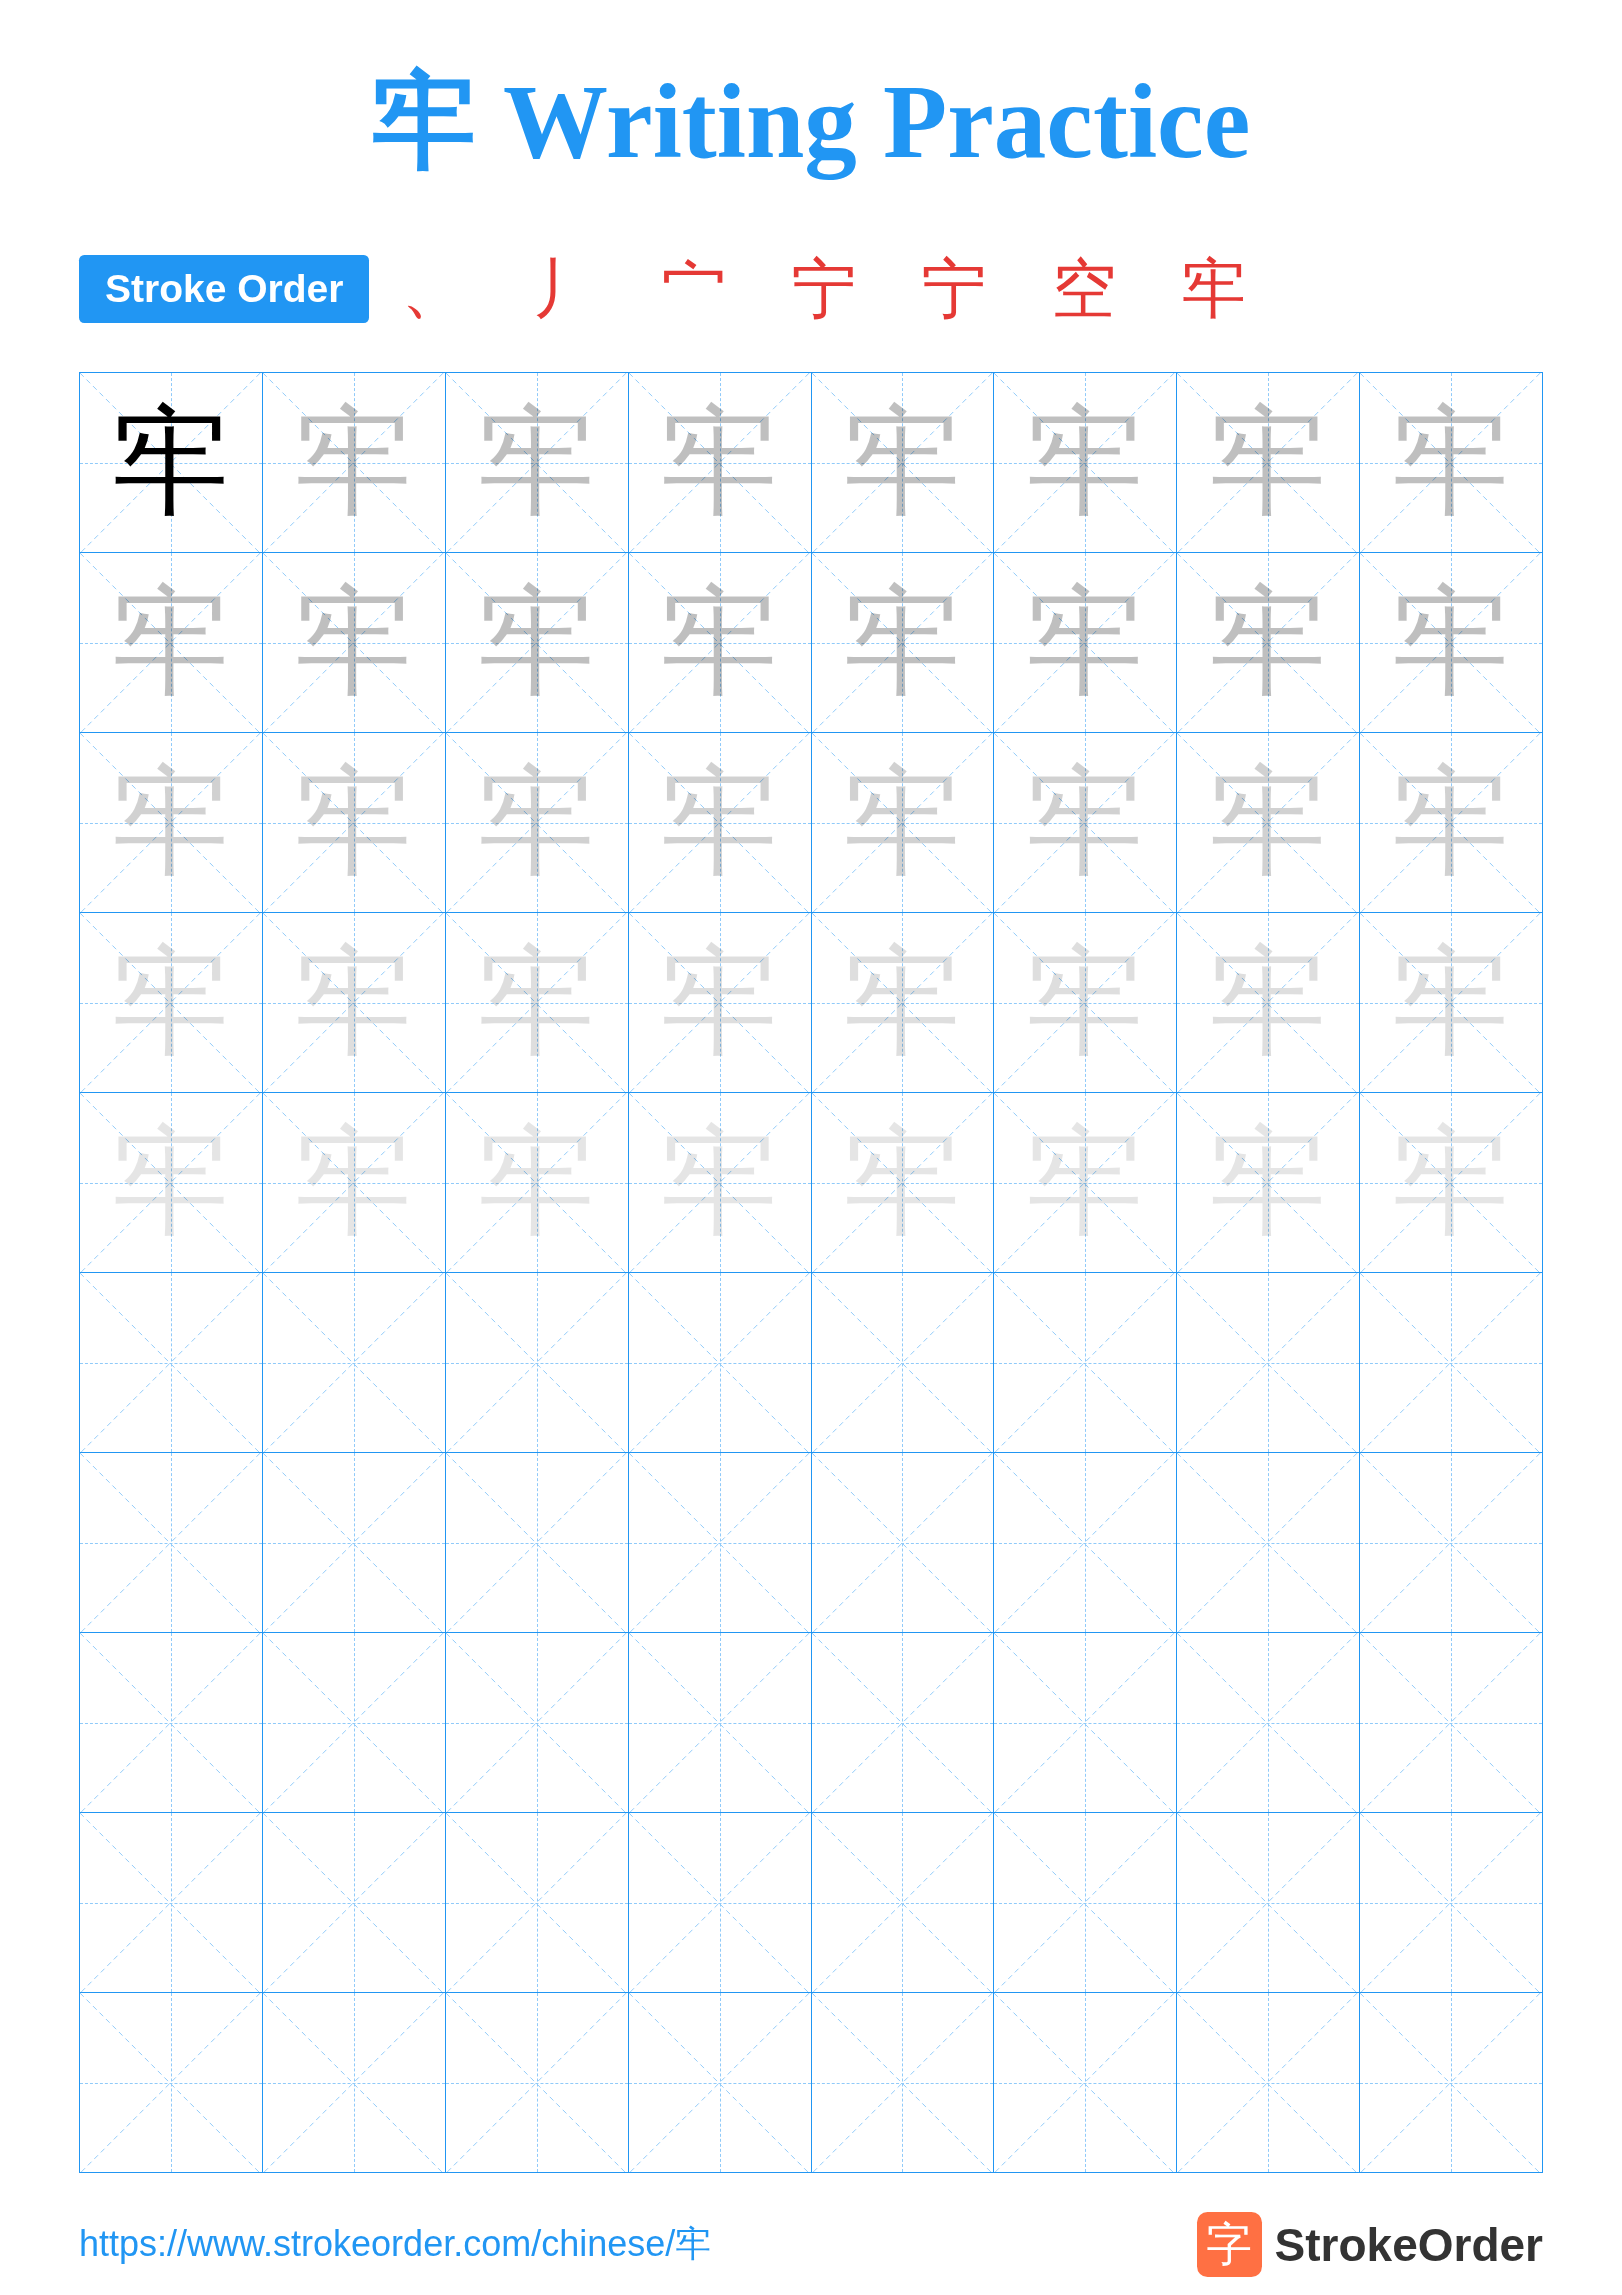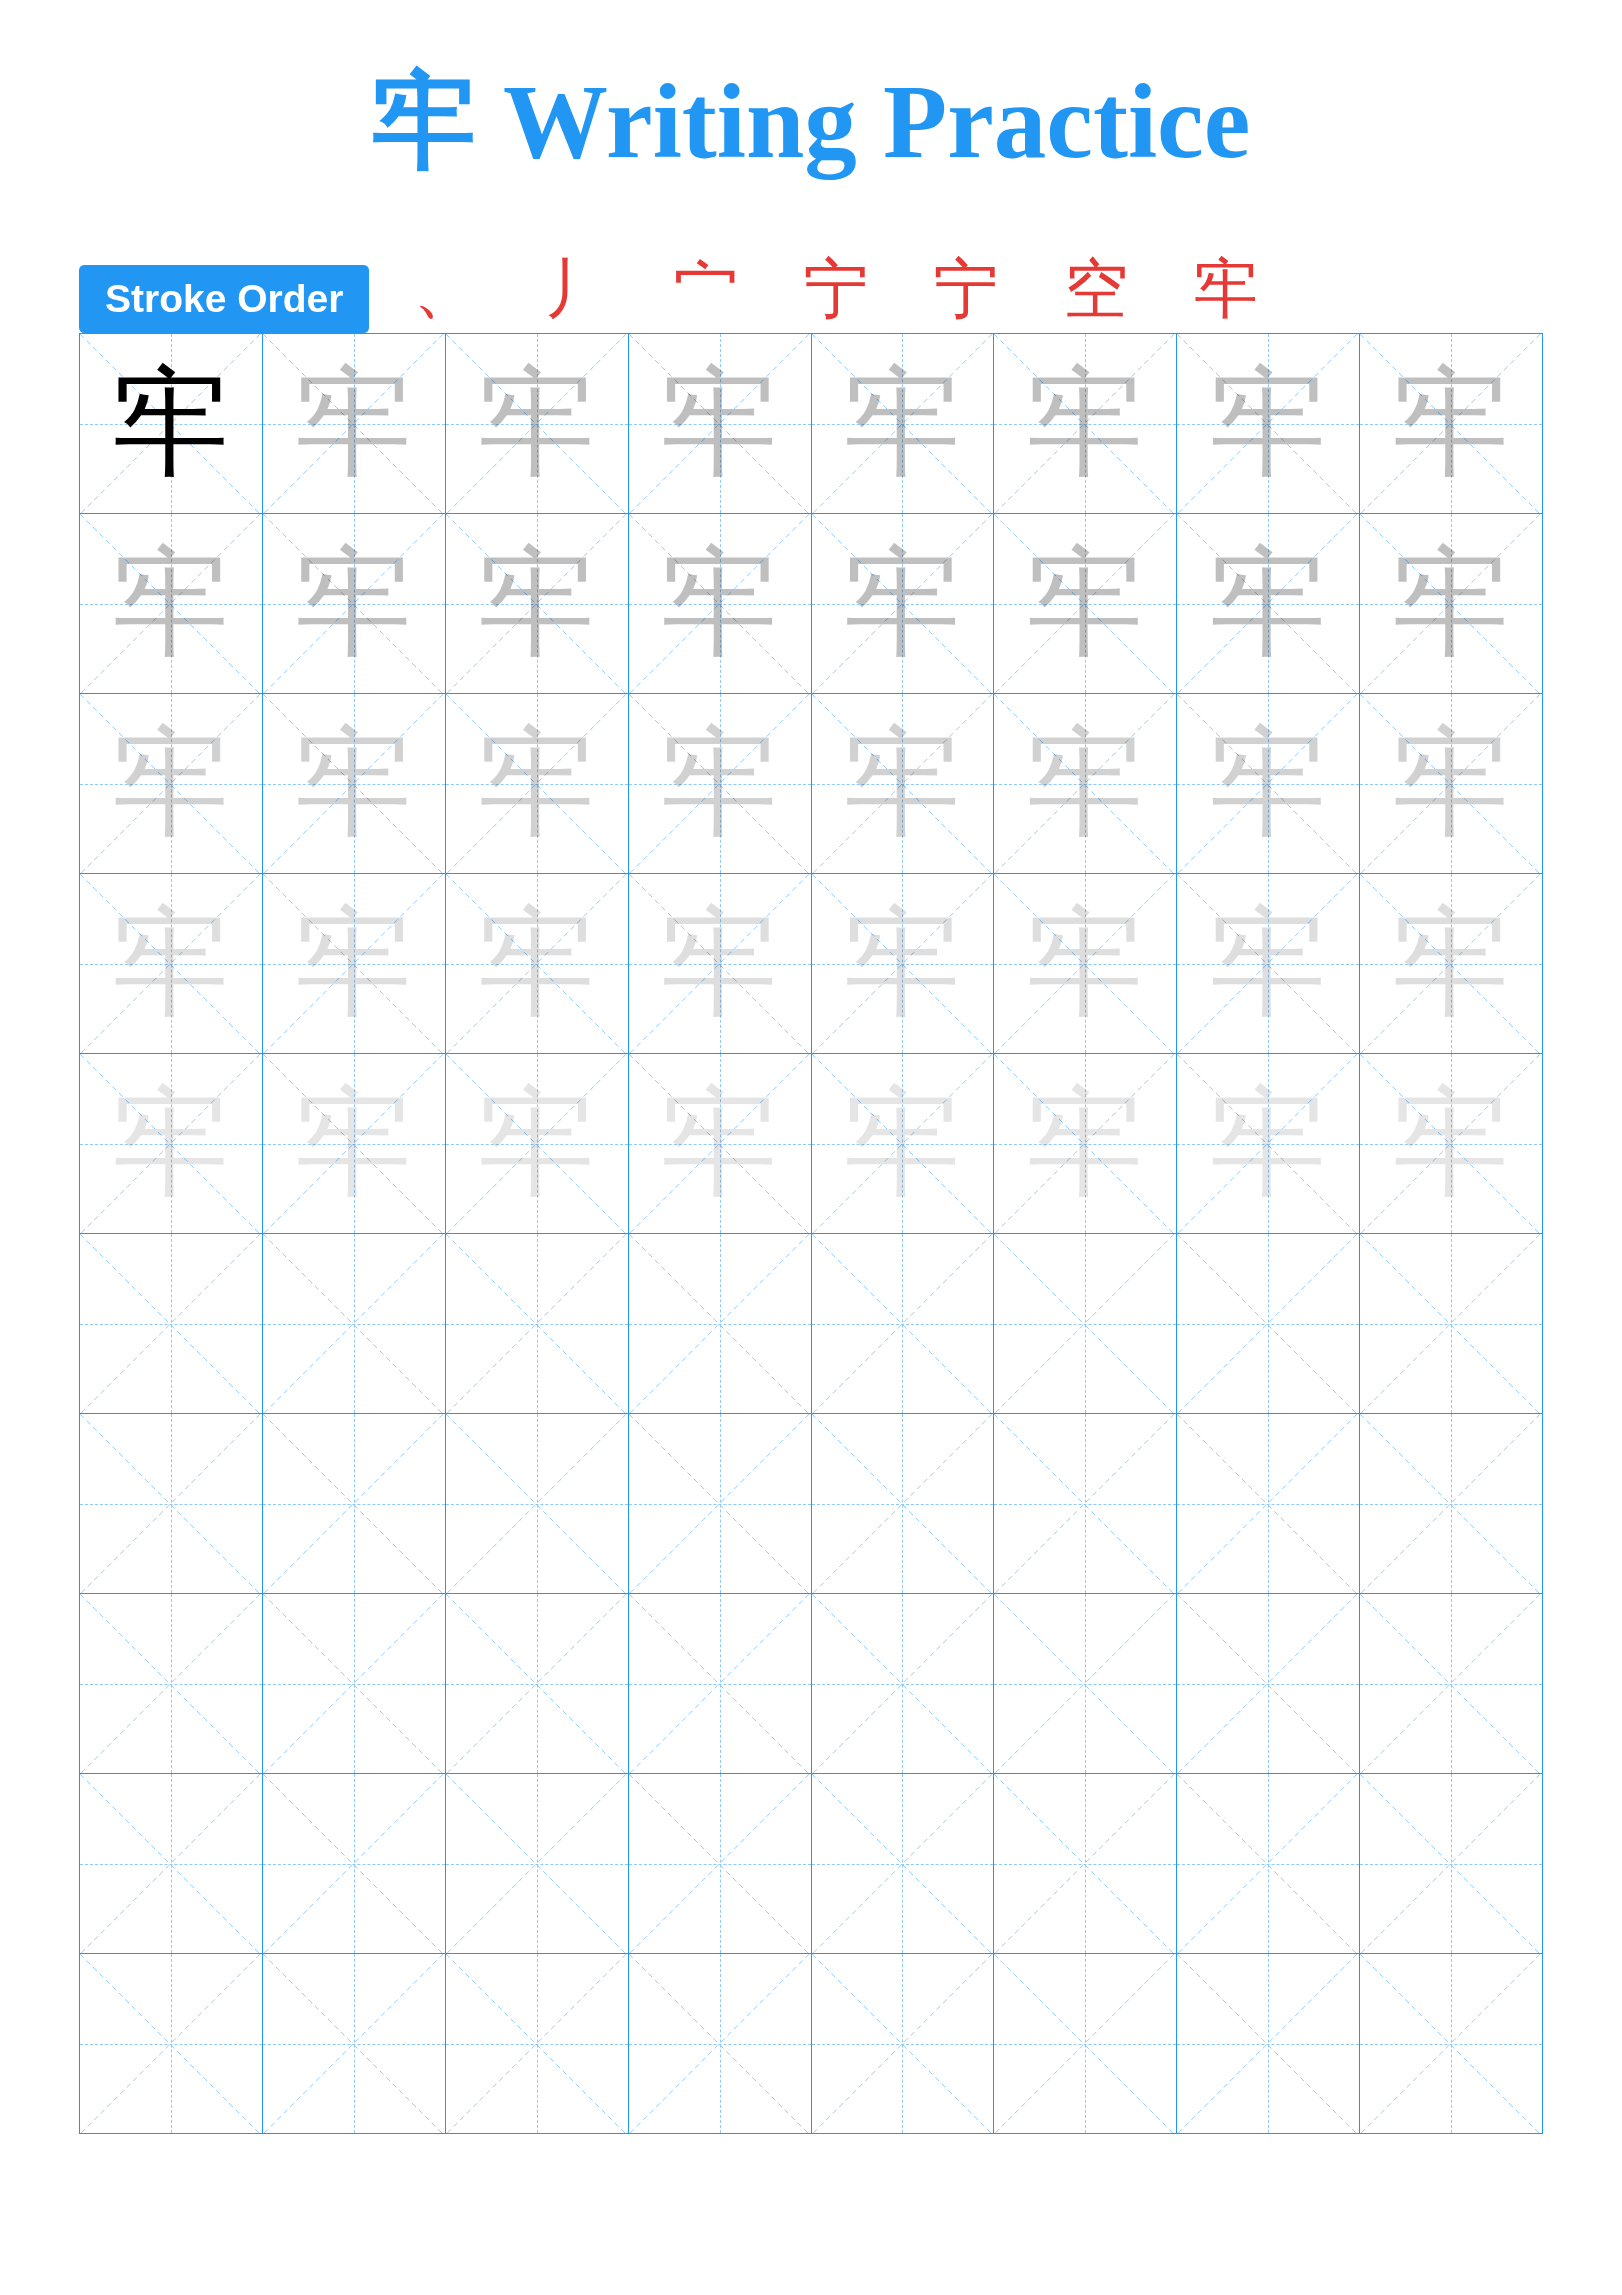--- a/index.html
+++ b/index.html
@@ -29,23 +29,24 @@
       margin-bottom: 52px;
       text-align: right;
     }
 
     .title .char {
       color: #2196F3;
     }
 
     .stroke-order-row {
       display: flex;
-      align-items: flex-end;
+      align-items: center;
       width: 100%;
-      gap: 44px;
+      margin-bottom: 39px;
+      gap: 32px;
     }
 
     .stroke-order-badge {
       background: #2196F3;
       color: white;
       font-size: 39px;
       font-weight: bold;
       padding: 11.8px 26px;
       border-radius: 5.2px;
       white-space: nowrap;
@@ -826,15 +827,24 @@
       <td>
             <div class="diag"><svg viewBox="0 0 277.625 273" width="182" height="179">
                 <line x1="0" y1="0" x2="275" y2="275" stroke="#90CAF9" stroke-width="1.5" stroke-dasharray="8,6"></line>
                 <line x1="275" y1="0" x2="0" y2="275" stroke="#90CAF9" stroke-width="1.5" stroke-dasharray="8,6"></line>
               </svg></div>
           </td>
     </tr>
   </tbody>
     </table>
 
+  <div class="footer">
+    <span class="footer-url">https://www.strokeorder.com/chinese/牢</span>
+    <div class="footer-brand">
+      <div class="footer-logo">
+        <span>字</span>
+      </div>
+      <span class="footer-brand-text">StrokeOrder</span>
+    </div>
+  </div>
 
 </div>
 
 
 </body></html>

